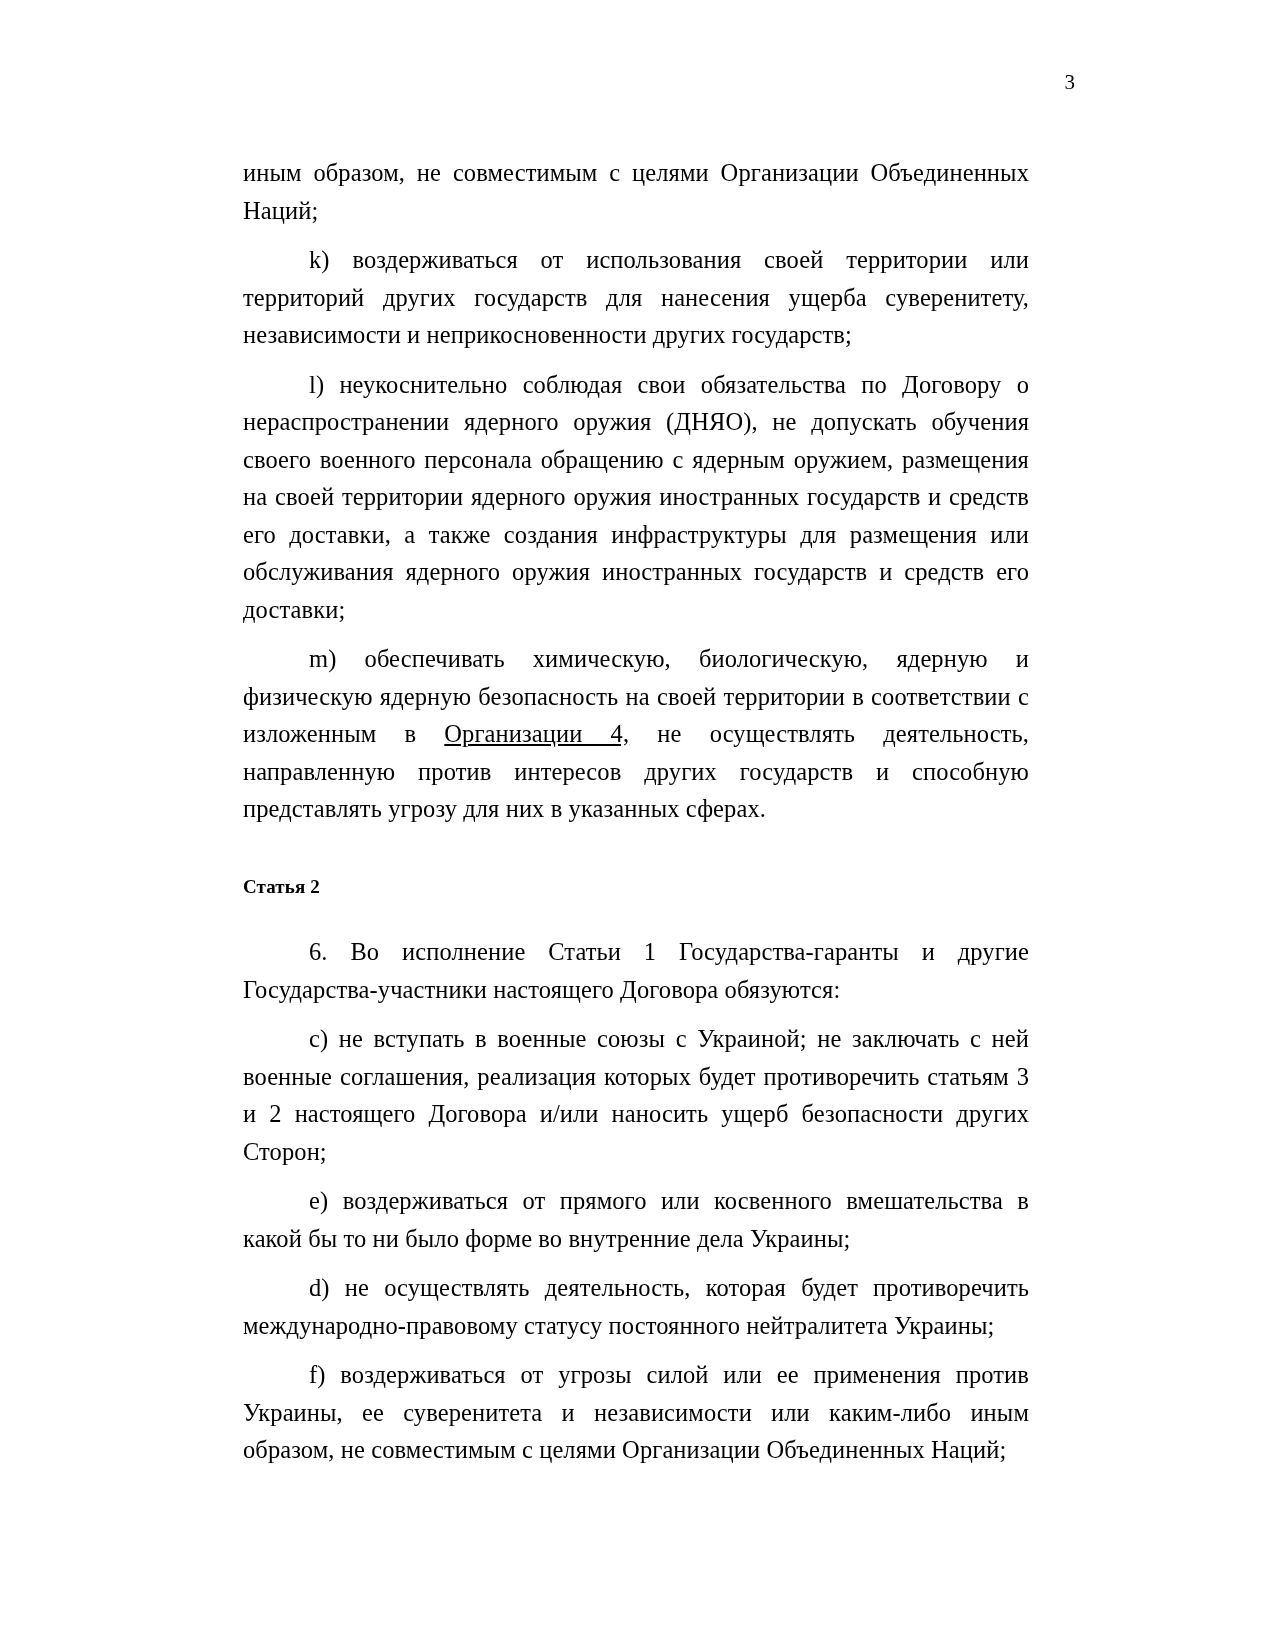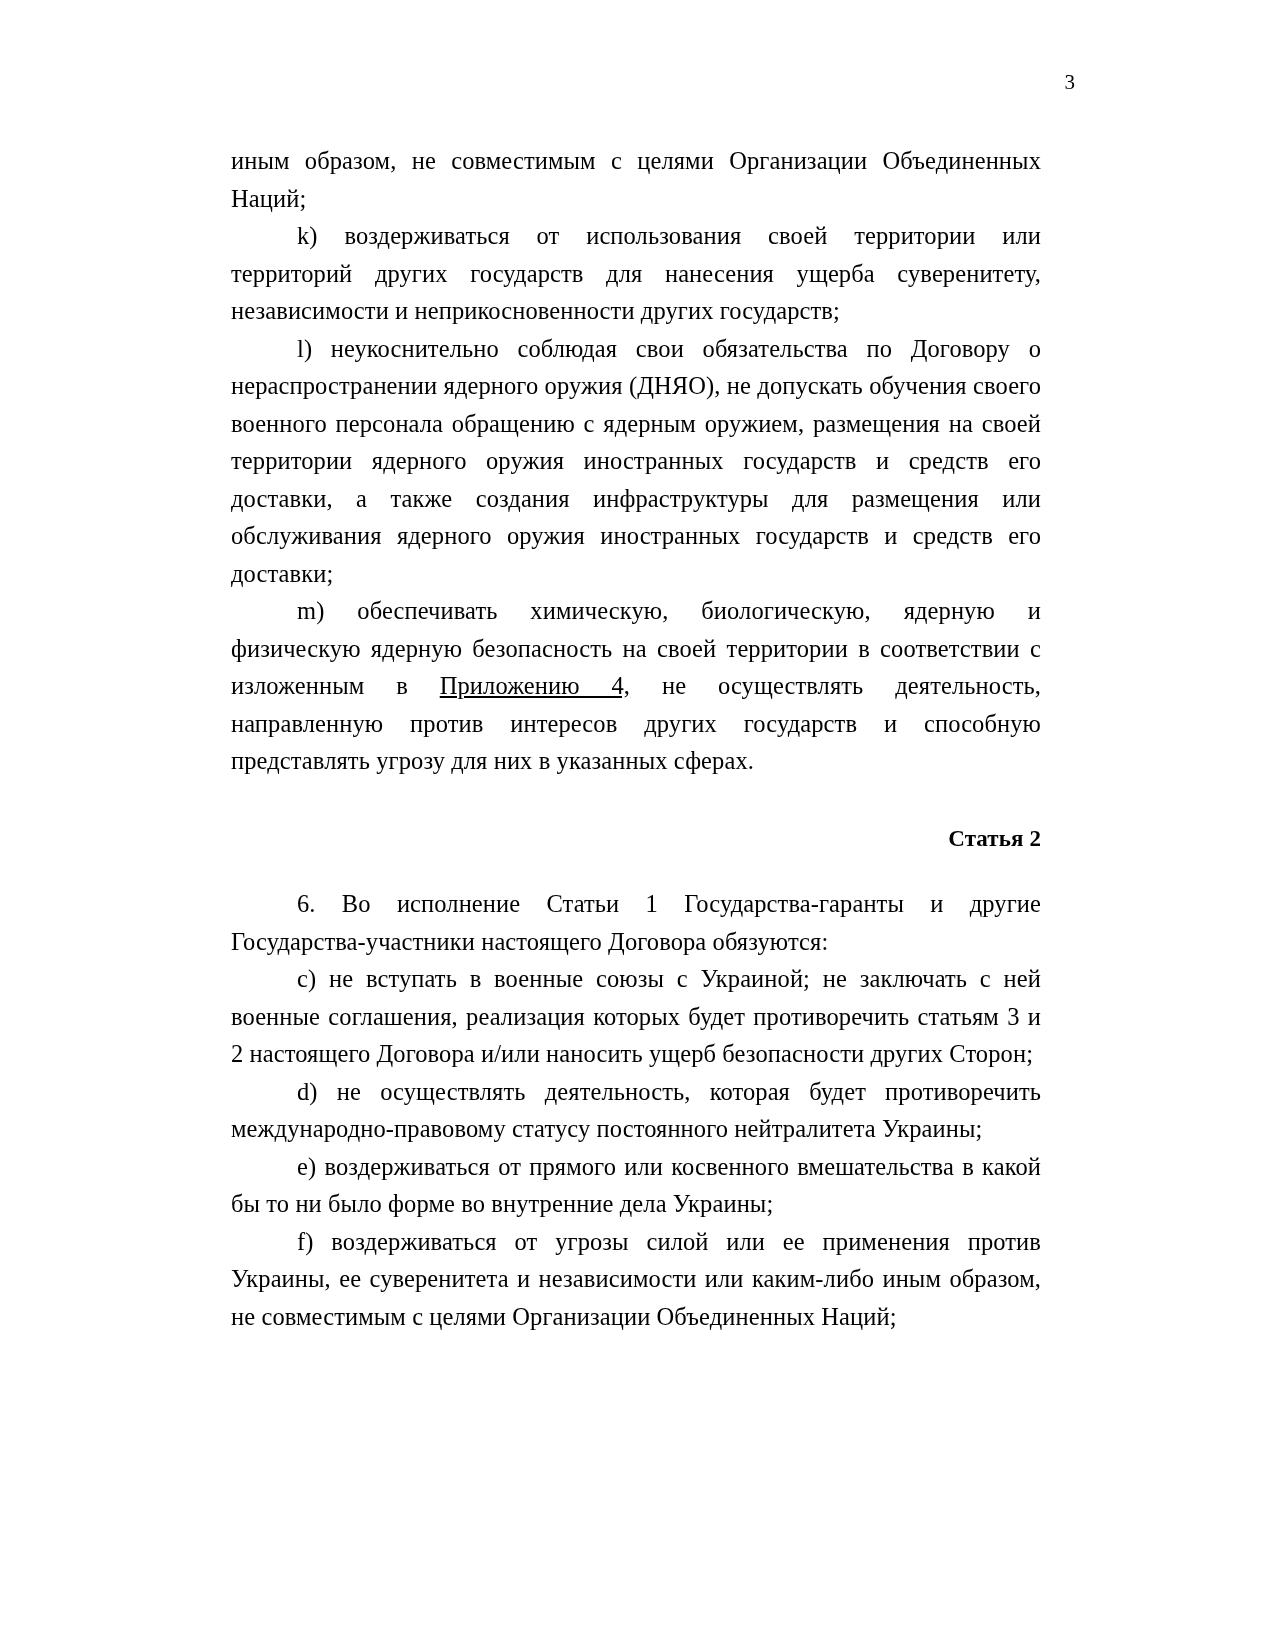--- a/index.html
+++ b/index.html
@@ -31,34 +31,34 @@
     line-height: 1;
     font-family: "Liberation Serif", serif;
   }
   .content {
     position: absolute;
     top: 142px;
     left: 231px;
     width: 810px;
   }
   p {
-    margin: 0;
+    margin: 12px;
     font-size: 24.5px;
     line-height: 37.5px;
     text-align: justify;
     text-justify: inter-word;
     letter-spacing: 0.1px;
   }
   p.indent {
     text-indent: 66px;
   }
   .heading {
-    text-align: right;
+    text-align: left;
     font-weight: bold;
-    font-size: 23px;
+    font-size: 19px;
     line-height: 37.5px;
     margin-top: 40px;
     margin-bottom: 28px;
   }
   .u {
     text-decoration: underline;
   }
 </style>
 </head>
 <body>
@@ -69,32 +69,32 @@
 
   <div class="content">
 
     <p>иным образом, не совместимым с целями Организации Объединенных Наций;</p>
 
     <p class="indent">k) воздерживаться от использования своей территории или территорий других государств для нанесения ущерба суверенитету, независимости и неприкосновенности других государств;</p>
 
     <p class="indent">l) неукоснительно соблюдая свои обязательства по Договору о нераспространении ядерного оружия (ДНЯО), не допускать обучения своего военного персонала обращению с ядерным оружием, размещения на своей территории ядерного оружия иностранных государств и средств его доставки, а также создания инфраструктуры для размещения или обслуживания ядерного оружия иностранных государств и средств его доставки;</p>
 
     <p class="indent">
-      <span>m) обеспечивать химическую, биологическую, ядерную и физическую ядерную безопасность на своей территории в соответствии с изложенным в </span><span class="u">Приложению 4,</span><span> не осуществлять деятельность, направленную против интересов других государств и способную представлять угрозу для них в указанных сферах.</span>
+      <span>m) обеспечивать химическую, биологическую, ядерную и физическую ядерную безопасность на своей территории в соответствии с изложенным в </span><span class="u">Организации 4,</span><span> не осуществлять деятельность, направленную против интересов других государств и способную представлять угрозу для них в указанных сферах.</span>
     </p>
 
 
     <p class="heading">Статья 2</p>
 
     <p class="indent">6. Во исполнение Статьи 1 Государства-гаранты и другие Государства-участники настоящего Договора обязуются:</p>
 
 
 
     <p class="indent">c) не вступать в военные союзы с Украиной; не заключать с ней военные соглашения, реализация которых будет противоречить статьям 3 и 2 настоящего Договора и/или наносить ущерб безопасности других Сторон;</p>
 
+    <p class="indent">e) воздерживаться от прямого или косвенного вмешательства в какой бы то ни было форме во внутренние дела Украины;</p>
+
     <p class="indent">d) не осуществлять деятельность,   которая будет противоречить международно-правовому статусу постоянного нейтралитета Украины;</p>
-
-    <p class="indent">e) воздерживаться от прямого или косвенного вмешательства в какой бы то ни было форме во внутренние дела Украины;</p>
 
     <p class="indent">f) воздерживаться от угрозы силой или ее применения против Украины, ее суверенитета и независимости или каким-либо иным образом, не совместимым с целями Организации Объединенных Наций;</p>
 
   </div>
 </div>
 
 </body></html>

